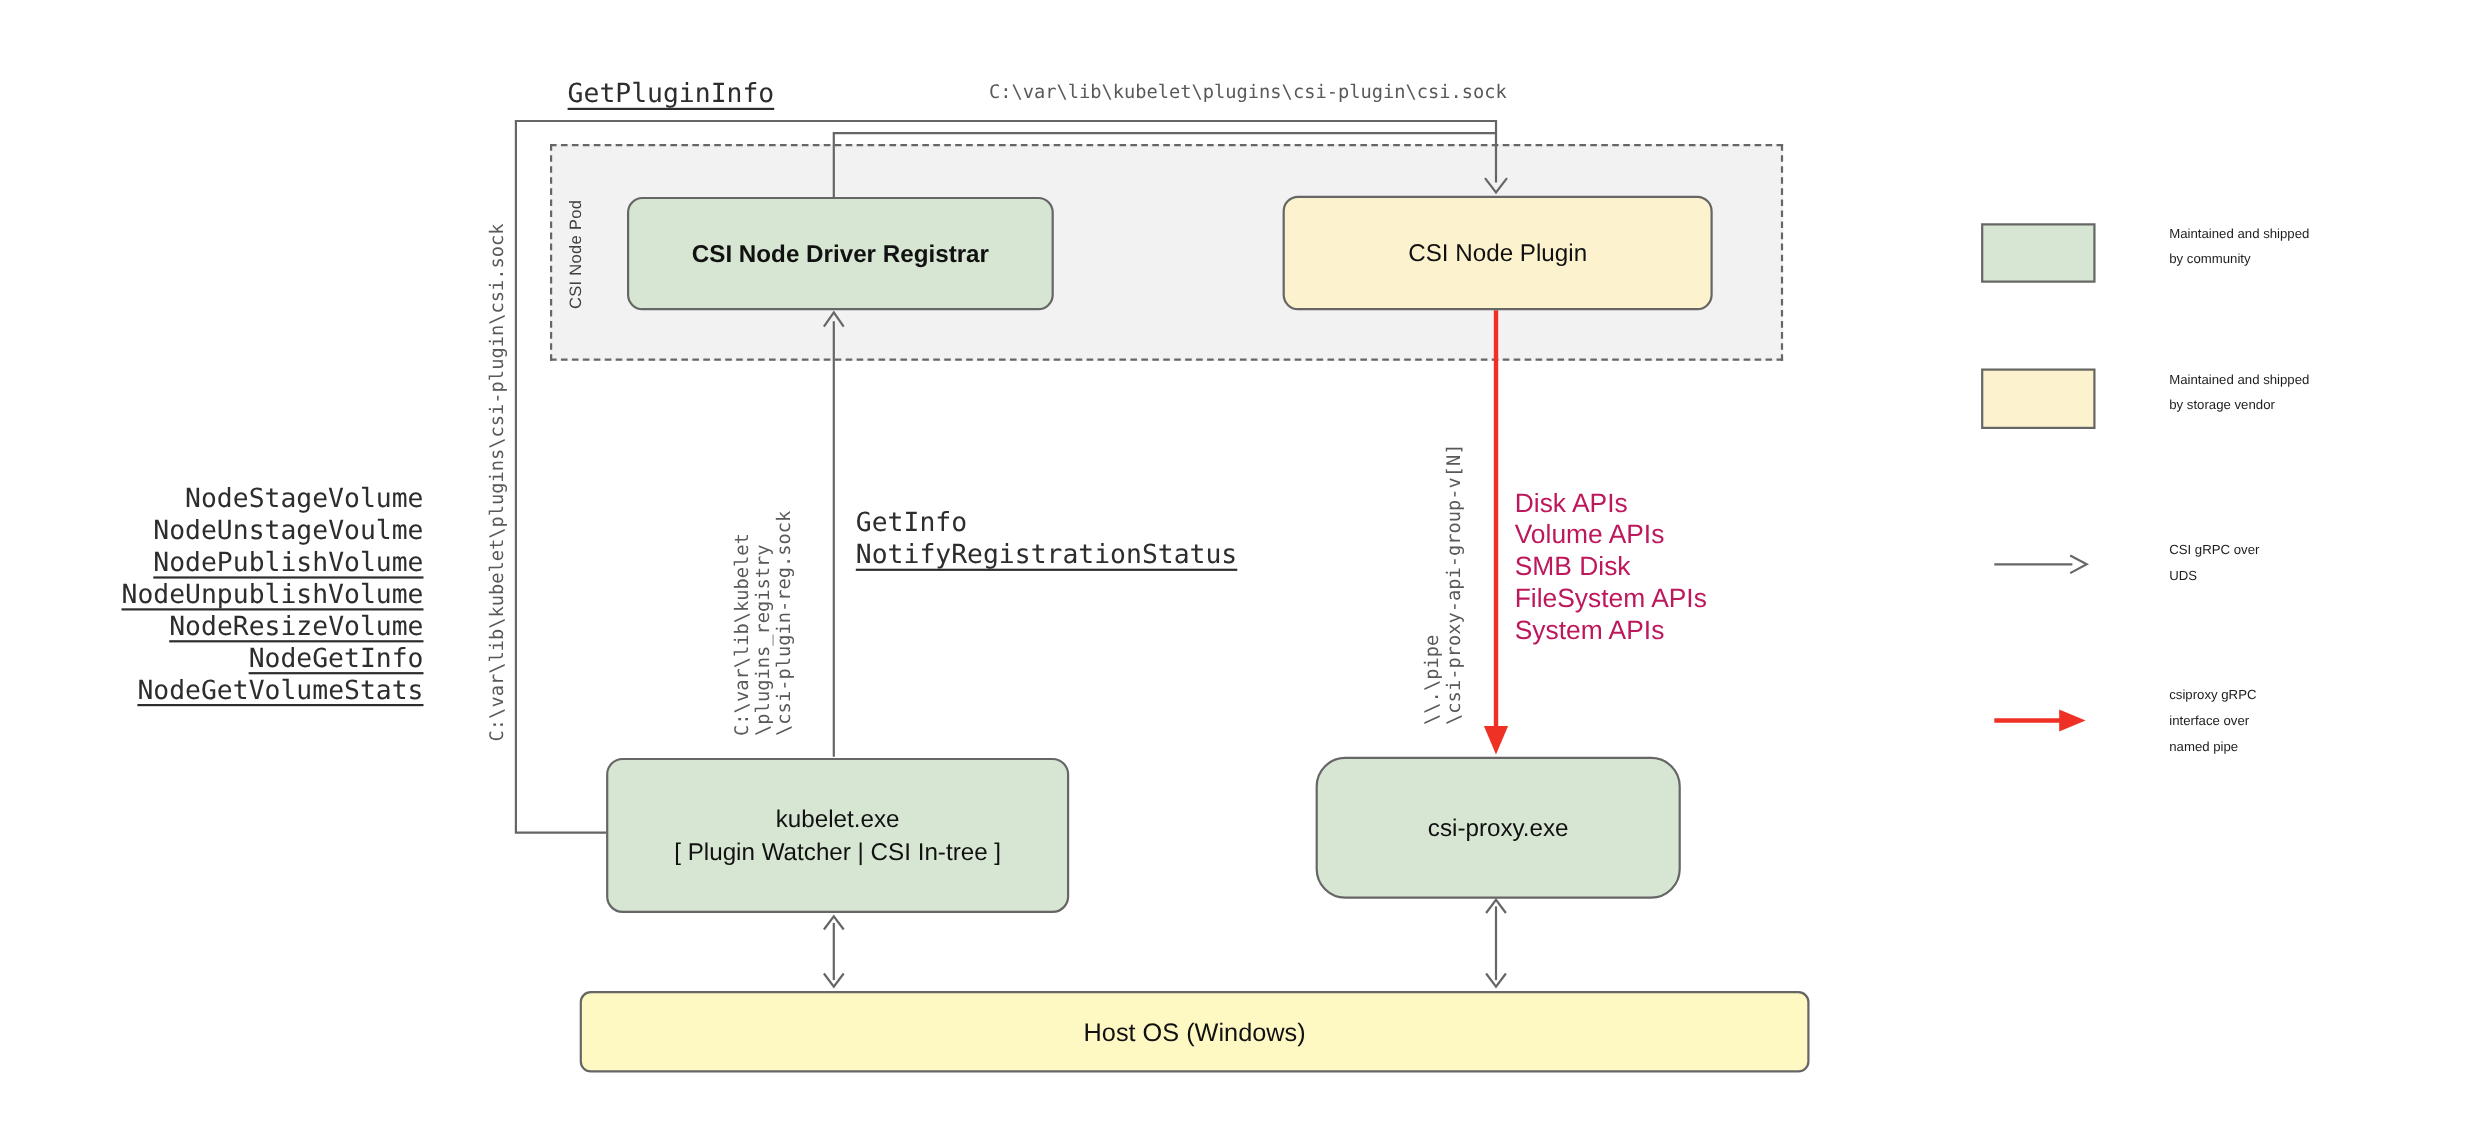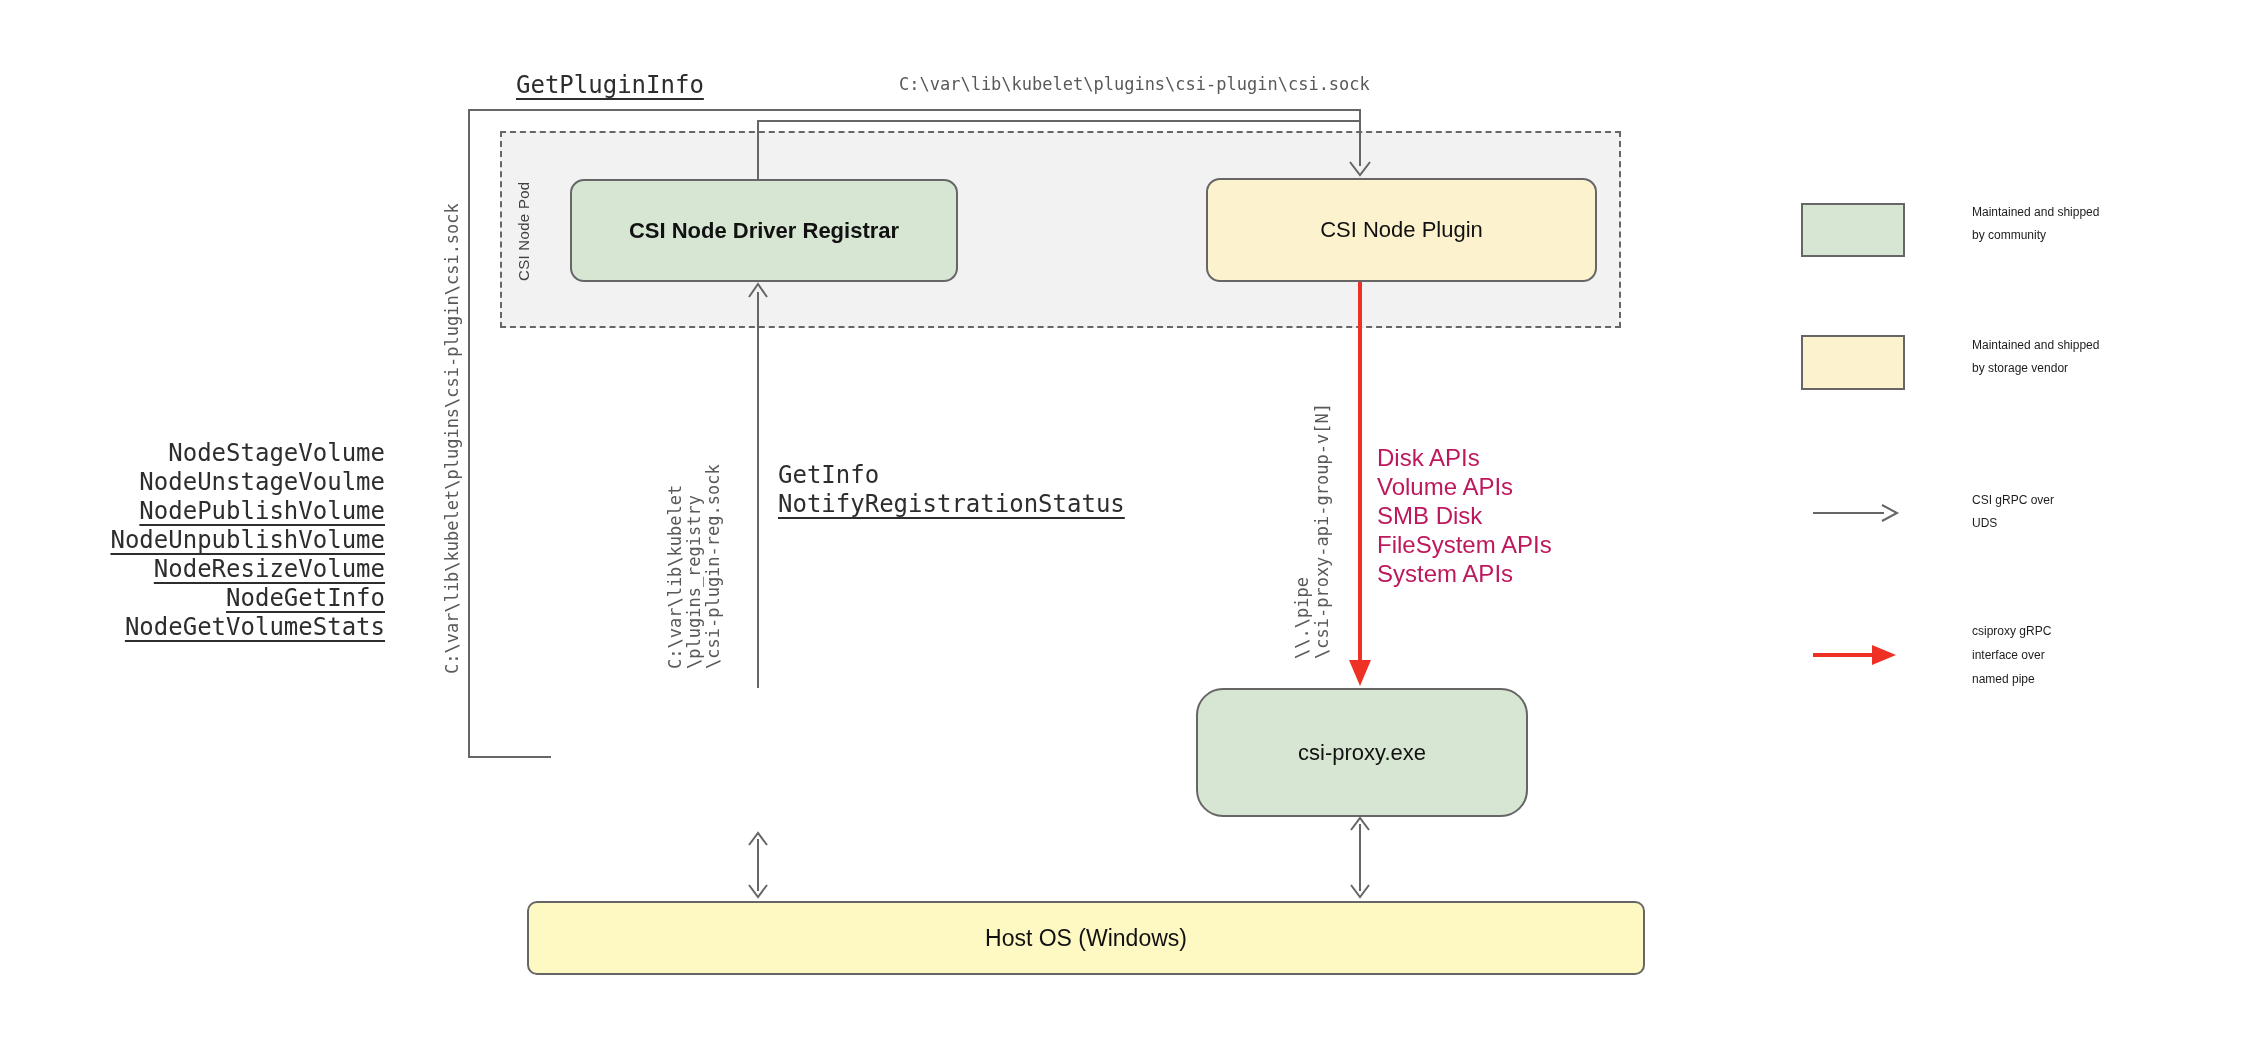--- a/index.html
+++ b/index.html
@@ -33,21 +33,21 @@
     flex-direction: column;
     align-items: center;
     justify-content: center;
     text-align: center;
     border: 2px solid #666666;
     color: #111111;
     font-size: 22px;
     line-height: 30px;
   }
   .box-registrar { left: 570px; top: 179px; width: 384px; height: 99px;  border-radius: 14px; background: #d7e6d2; font-weight: bold; }
-  .box-plugin    { left: 1166px; top: 178px; width: 387px; height: 100px; border-radius: 14px; background: #fcf2cd; margin-left: 40px; }
+  .box-plugin    { left: 1166px; top: 178px; width: 387px; height: 100px; border-radius: 14px; background: #fcf2cd; }
   .box-kubelet   { left: 551px; top: 689px; width: 417px; height: 137px; border-radius: 15px; background: #d7e6d2; }
   .box-proxy     { left: 1196px; top: 688px; width: 328px; height: 125px; border-radius: 27px; background: #d7e6d2; }
   .box-host      { left: 527px; top: 901px; width: 1114px; height: 70px; border-radius: 10px; background: #fef9c3; font-size: 23px; }
   
   .vtext {
     position: absolute;
     z-index: 4;
     transform: rotate(-90deg);
     transform-origin: 0 0;
     white-space: pre;
@@ -163,20 +163,24 @@
   </svg>
 
   <div class="pod-box"></div>
   <div class="vtext pod-label">CSI Node Pod</div>
 
   <div class="node-box box-registrar">
     <span>CSI Node Driver Registrar</span>
   </div>
   <div class="node-box box-plugin">
     <span>CSI Node Plugin</span>
+  </div>
+  <div class="node-box box-kubelet">
+    <span>kubelet.exe</span>
+    <span>[ Plugin Watcher | CSI In-tree ]</span>
   </div>
   <div class="node-box box-proxy">
     <span>csi-proxy.exe</span>
   </div>
   <div class="node-box box-host">
     <span>Host OS (Windows)</span>
   </div>
 
   <div class="mono-lg squiggle lbl-getplugininfo">GetPluginInfo</div>
   <div class="lbl-toppath">C:\var\lib\kubelet\plugins\csi-plugin\csi.sock</div>

